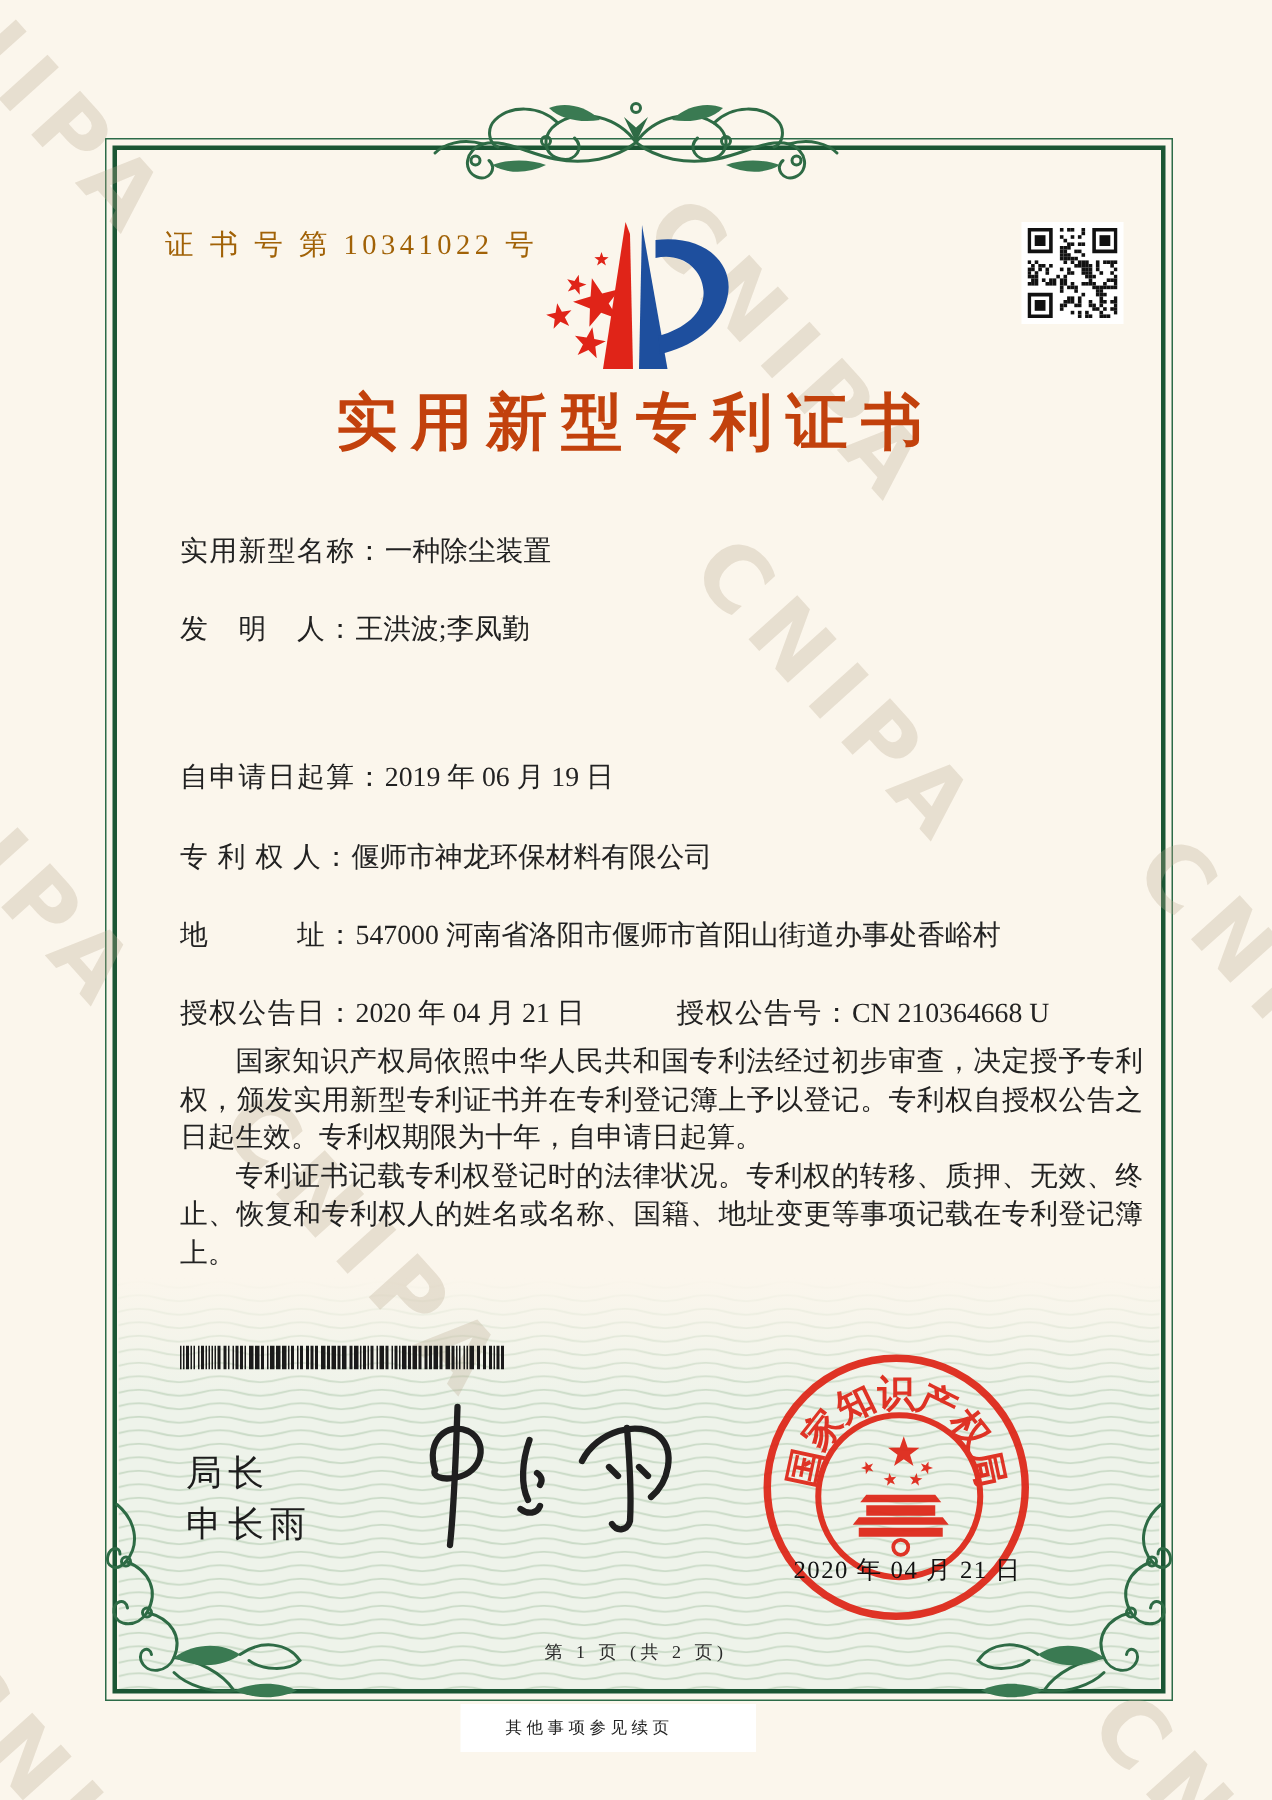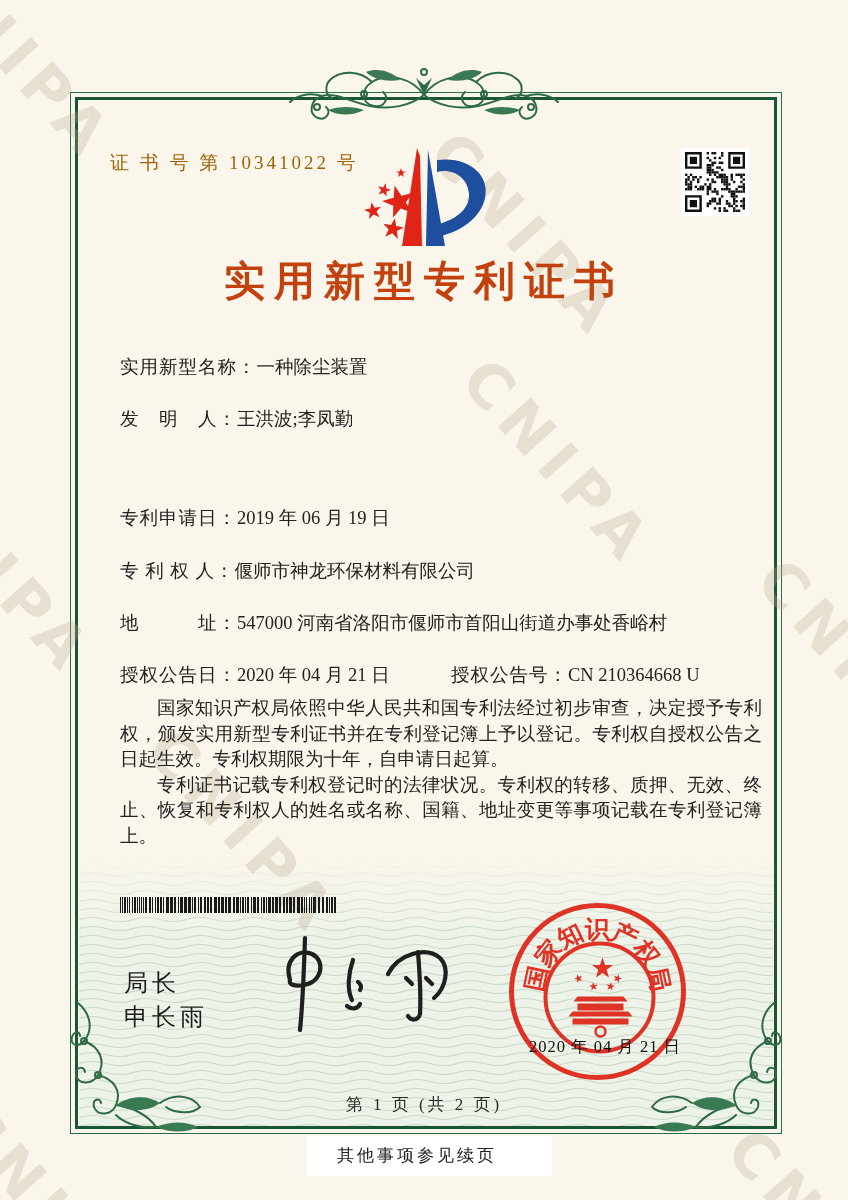--- a/index.html
+++ b/index.html
@@ -39,23 +39,23 @@
       color:#222;text-align:justify;}
   .body-text p{margin:0;text-indent:2em;}
   .barcode{position:absolute;left:120px;top:897px;}
   .signer{position:absolute;left:124px;top:966px;font-family:Liberation Serif, serif;
       font-size:24px;color:#1c1c1c;letter-spacing:4px;line-height:34px;}
   .signature{position:absolute;left:250px;top:922px;}
   .seal{position:absolute;left:505px;top:899px;opacity:0.93;}
   .seal-date{position:absolute;left:525px;top:1036px;width:160px;text-align:center;
       font-size:16.5px;letter-spacing:1px;color:#111;}
   .page-indicator{position:absolute;left:0;top:1093px;width:848px;text-align:center;
-      font-size:17px;letter-spacing:3px;color:#2b2b2b;}
+      font-size:12px;letter-spacing:3px;color:#2b2b2b;}
   .continuation{position:absolute;left:307px;top:1136px;background:#ffffff;
-      padding:8px 55px 9px 30px;font-size:17px;letter-spacing:3px;color:#222;white-space:nowrap;}
+      padding:8px 55px 9px 30px;font-size:11px;letter-spacing:3px;color:#222;white-space:nowrap;}
 </style>
 </head>
 <body>
 
 <div class="page">
 
   <svg class="waves" width="694" height="277">
     <defs>
       <pattern id="wavpat" width="54" height="9" patternUnits="userSpaceOnUse">
         <path d="M0 4.5 Q 13.5 0.5 27 4.5 T 54 4.5" fill="none" stroke="#c9dac6" stroke-width="1.2"></path>
@@ -315,21 +315,21 @@
 
     <h1 class="title">实用新型专利证书</h1>
 
     <div class="row" style="top:406px">
       <span class="lbl">发　明　人：</span><span class="val">王洪波;李凤勤</span>
     </div>
     <div class="row" style="top:354px">
       <span class="lbl">实用新型名称：</span><span class="val">一种除尘装置</span>
     </div>
     <div class="row" style="top:505px">
-      <span class="lbl">专利申请日：</span><span class="val">2019 年 06 月 19 日</span>
+      <span class="lbl">自申请日起算：</span><span class="val">2019 年 06 月 19 日</span>
     </div>
     <div class="row" style="top:558px">
       <span class="lbl">专 利 权 人：</span><span class="val">偃师市神龙环保材料有限公司</span>
     </div>
     <div class="row" style="top:610px">
       <span class="lbl">地　　　址：</span><span class="val">547000 河南省洛阳市偃师市首阳山街道办事处香峪村</span>
     </div>
     <div class="row" style="top:662px">
       <span class="lbl">授权公告日：</span><span class="val grant-date">2020 年 04 月 21 日</span><span class="lbl grant-no-lbl">授权公告号：</span><span class="val">CN 210364668 U</span>
     </div>

